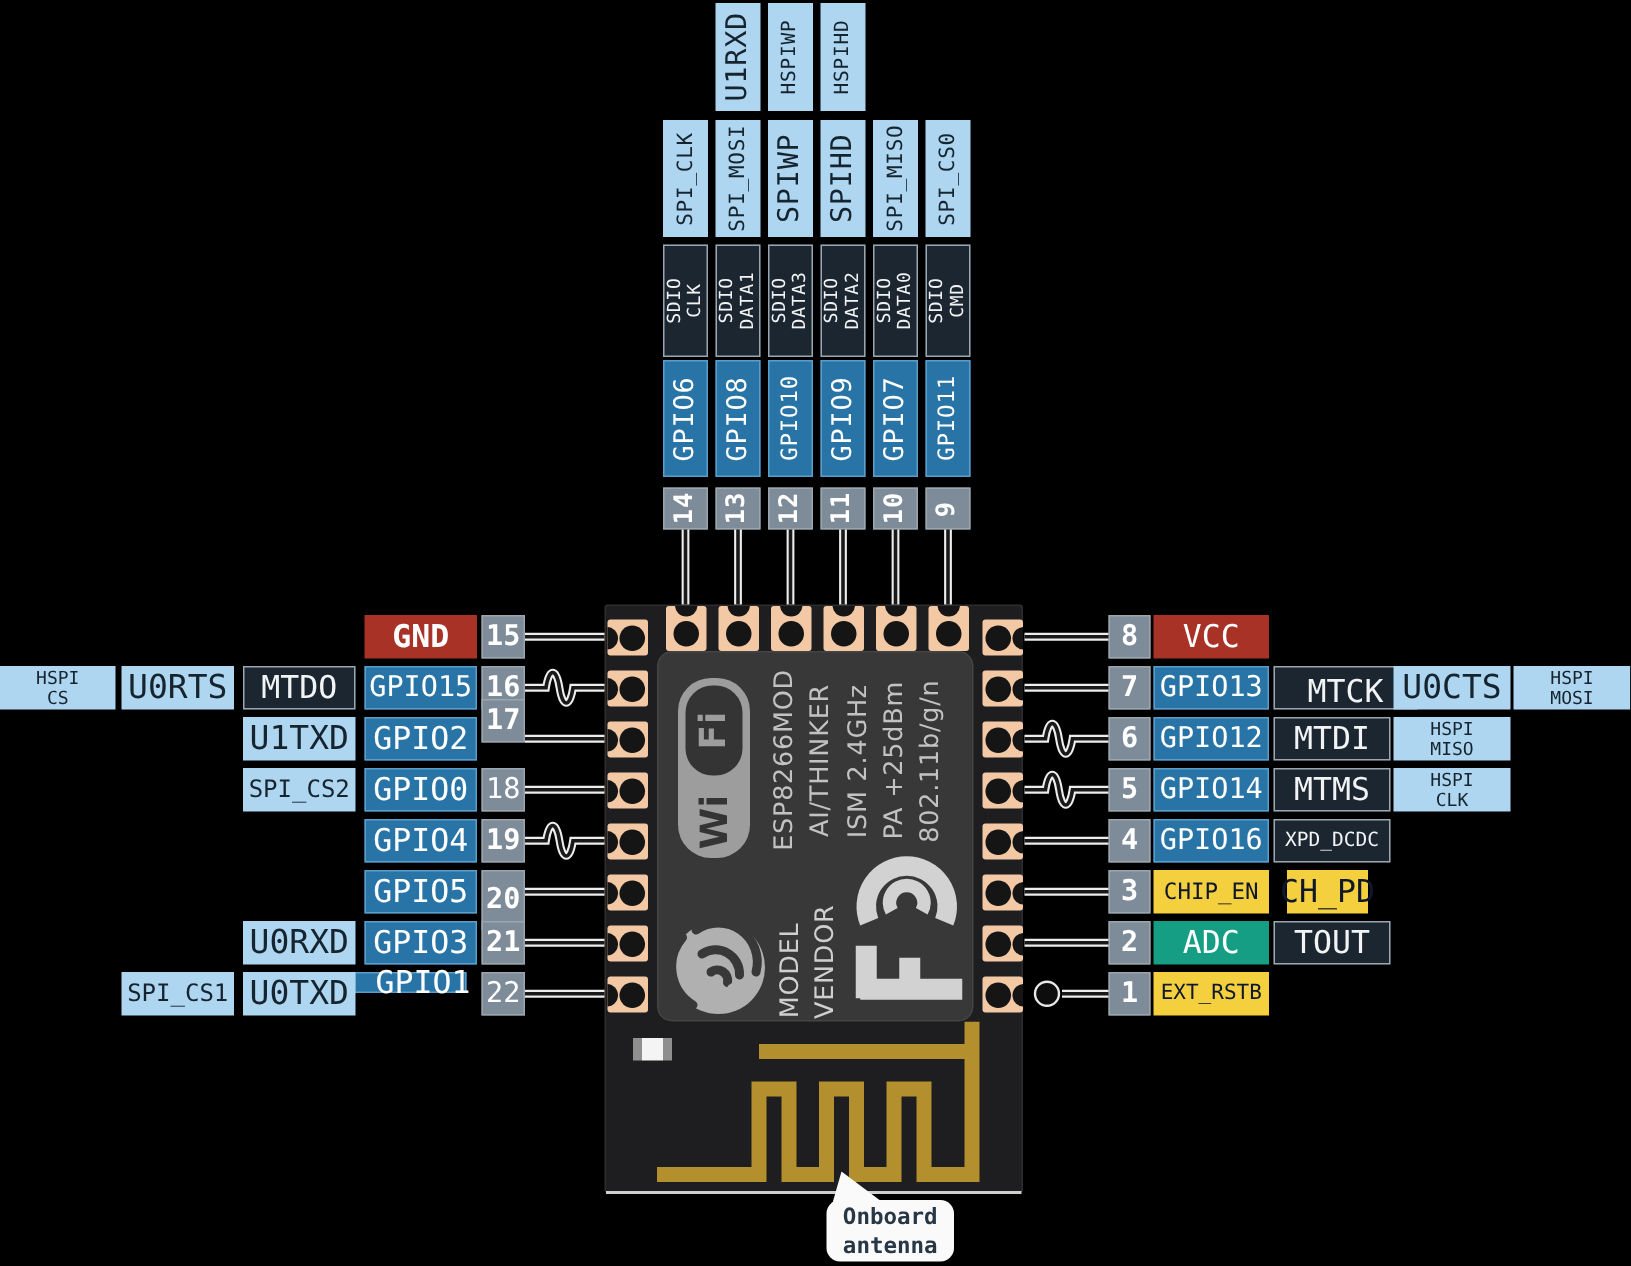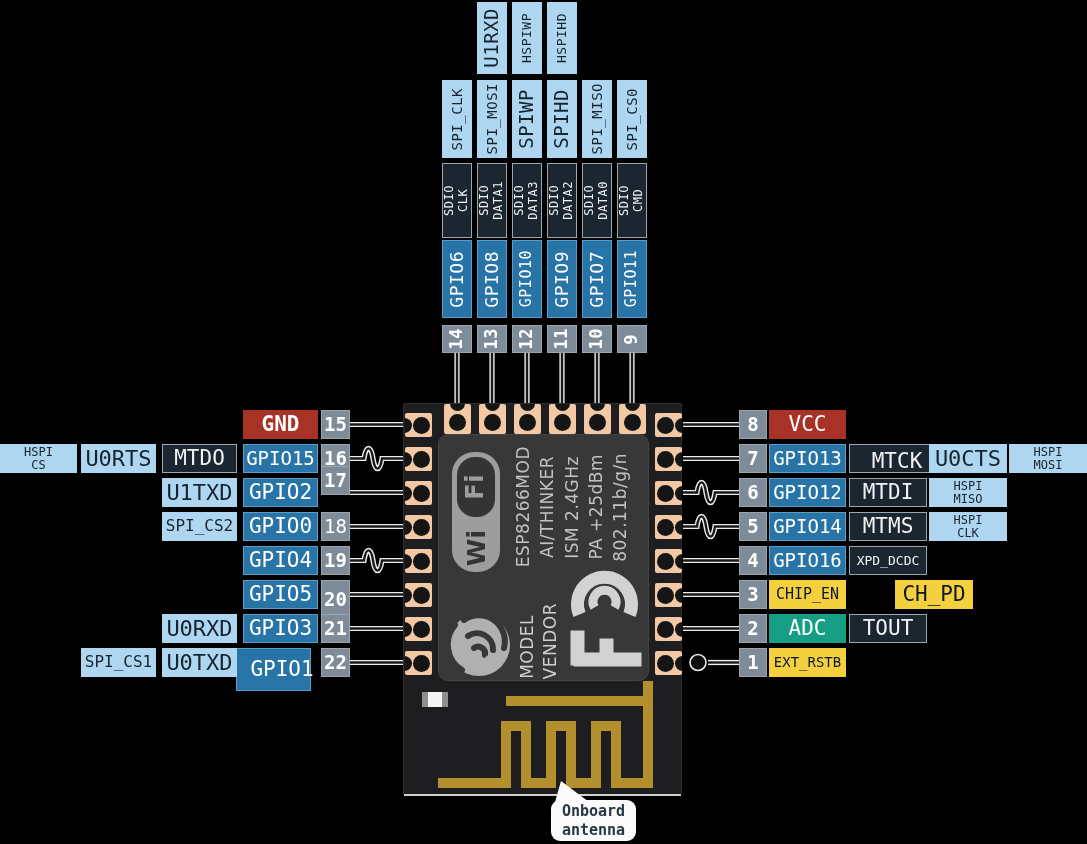--- a/index.html
+++ b/index.html
@@ -374,31 +374,31 @@
         <span class="htext" style="font-size: 19px; font-weight: bold;">21</span>
       </div>
       <svg width="53" height="29" style="position: absolute; left: 350px; top: 614px; overflow: visible;">
         <path d="M0,14.5 H53" stroke="#ededed" stroke-width="5.2" fill="none"></path>
         <path d="M0,14.5 H53" stroke="#191919" stroke-width="2.4" fill="none"></path>
       </svg>
       <div class="pad pad-left" style="left: 405px; top: 617px; width: 27px; height: 24px;">
         <i class="hole"></i>
         <i class="notch"></i>
       </div>
-      <div class="box blue" style="left: 236px; top: 648px; width: 75px; height: 43px; padding-left: 17px;">
+      <div class="box blue" style="left: 236px; top: 648px; width: 75px; height: 14px; padding-left: 17px;">
         <span class="htext" style="font-size: 21px;">GPIO1</span>
       </div>
       <div class="box light" style="left: 162px; top: 648px; width: 75px; height: 29px;">
         <span class="htext" style="font-size: 22px;">U0TXD</span>
       </div>
       <div class="box light" style="left: 81px; top: 648px; width: 75px; height: 29px;">
         <span class="htext" style="font-size: 16px;">SPI_CS1</span>
       </div>
       <div class="box num" style="left: 321px; top: 648px; width: 29px; height: 29px;">
-        <span class="htext" style="font-size: 19px; font-weight: bold;">22</span>
+        <span class="htext" style="font-size: 19px; font-weight: normal;">22</span>
       </div>
       <svg width="53" height="29" style="position: absolute; left: 350px; top: 648px; overflow: visible;">
         <path d="M0,14.5 H53" stroke="#ededed" stroke-width="5.2" fill="none"></path>
         <path d="M0,14.5 H53" stroke="#191919" stroke-width="2.4" fill="none"></path>
       </svg>
       <div class="pad pad-left" style="left: 405px; top: 651px; width: 27px; height: 24px;">
         <i class="hole"></i>
         <i class="notch"></i>
       </div>
       <div class="box num" style="left: 739px; top: 410px; width: 28px; height: 29px;">
@@ -497,21 +497,21 @@
       <div class="pad pad-right" style="left: 655px; top: 549px; width: 27px; height: 24px;">
         <i class="hole"></i>
         <i class="notch"></i>
       </div>
       <div class="box num" style="left: 739px; top: 580px; width: 28px; height: 29px;">
         <span class="htext" style="font-size: 19px; font-weight: bold;">3</span>
       </div>
       <div class="box yellow" style="left: 769px; top: 580px; width: 77px; height: 29px;">
         <span class="htext" style="font-size: 15px;">CHIP_EN</span>
       </div>
-      <div class="box yellow" style="left: 895px; top: 580px; width: 78px; height: 29px; justify-content: center;">
+      <div class="box yellow" style="left: 858px; top: 580px; width: 54px; height: 29px; justify-content: center;">
         <span class="htext" style="font-size: 21px;">CH_PD</span>
       </div>
       <svg width="56" height="29" style="position: absolute; left: 683px; top: 580px; overflow: visible;">
         <path d="M0,14.5 H56" stroke="#ededed" stroke-width="5.2" fill="none"></path>
         <path d="M0,14.5 H56" stroke="#191919" stroke-width="2.4" fill="none"></path>
       </svg>
       <div class="pad pad-right" style="left: 655px; top: 583px; width: 27px; height: 24px;">
         <i class="hole"></i>
         <i class="notch"></i>
       </div>

